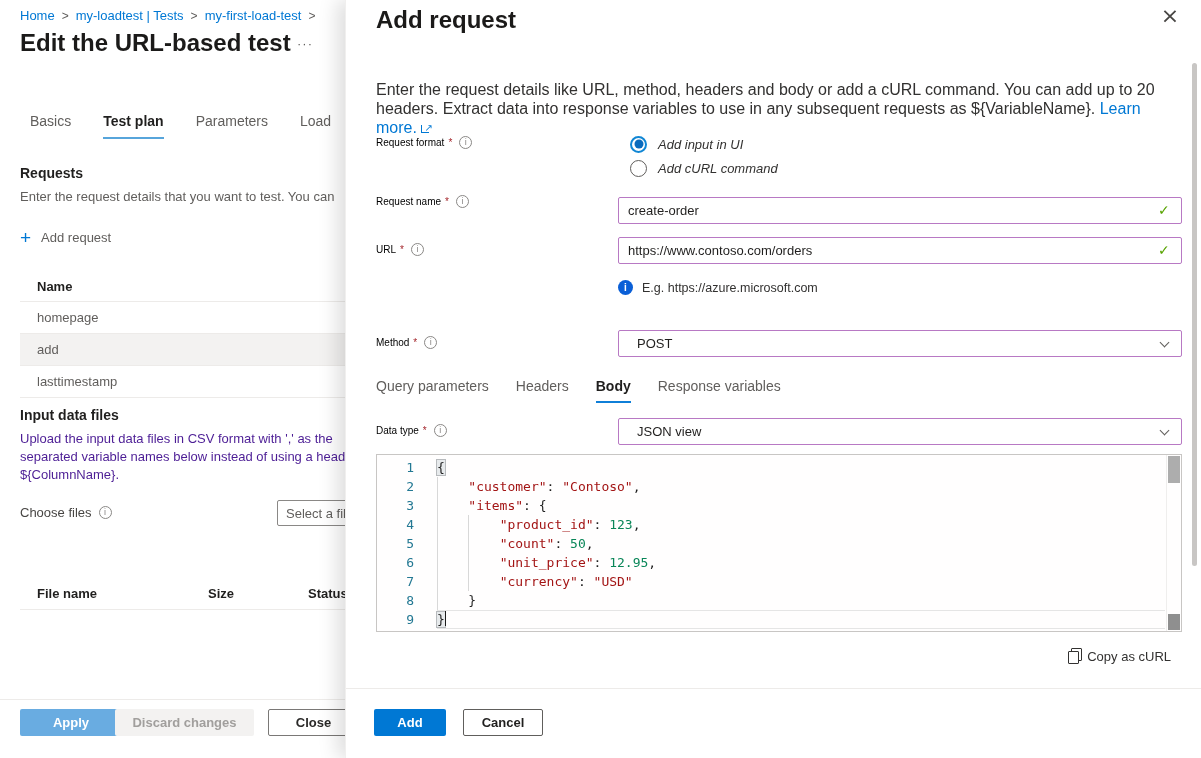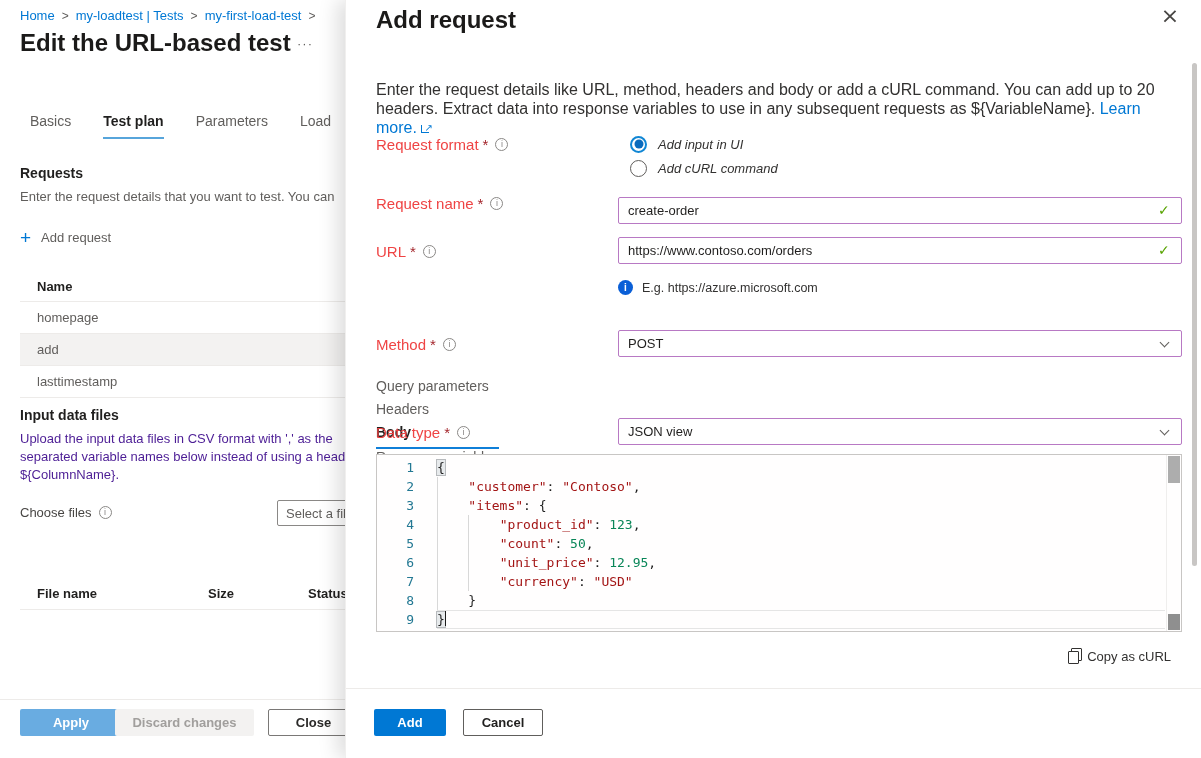--- a/index.html
+++ b/index.html
@@ -52,21 +52,21 @@
          box-shadow:-8px 0 18px rgba(0,0,0,.13);border-left:1px solid #f0efee;}
   .panel-title{position:absolute;left:30px;top:6px;font-size:24px;font-weight:700;color:#1b1a19;}
   .panel-close{position:absolute;left:810px;top:2px;width:28px;height:28px;font-size:22px;color:#484644;
                text-align:center;line-height:28px;cursor:pointer;font-family:"DejaVu Sans",sans-serif;}
   .panel-desc{position:absolute;left:30px;top:80px;width:782px;font-size:16px;line-height:19px;color:#323130;}
   .link{color:#0078d4;cursor:pointer;}
   .ext-icon{position:relative;display:inline-block;width:11px;height:10px;margin-left:4px;}
   .ext-icon::before{content:"";position:absolute;left:0;bottom:0;width:7px;height:7px;border-left:1px solid #0078d4;border-bottom:1px solid #0078d4;}
   .ext-icon::after{content:"\2197";position:absolute;right:-1px;top:-5px;font-size:10px;color:#0078d4;font-family:"DejaVu Sans",sans-serif;}
 
-  .form-label{position:absolute;left:30px;font-size:15px;color:#ef4444;display:flex;align-items:center;white-space:nowrap;}
+  .form-label{position:absolute;left:30px;font-size:10px;color:#000000;display:flex;align-items:center;white-space:nowrap;}
   .req-star{color:#a4262c;margin-left:4px;}
   .req-star::after{content:"*";}
   .lbl-format{top:136px;}.lbl-name{top:195px;}.lbl-url{top:243px;}.lbl-method{top:336px;}.lbl-datatype{top:424px;}
 
   .radio-group{position:absolute;left:284px;top:132px;font-style:italic;}
   .radio-row{display:flex;align-items:center;height:24px;cursor:pointer;}
   .radio{display:inline-block;width:17px;height:17px;border-radius:50%;border:1px solid #605e5c;margin-right:11px;position:relative;background:#fff;}
   .radio.checked{border:2px solid #1086d4;}
   .radio.checked::after{content:"";position:absolute;left:50%;top:50%;transform:translate(-50%,-50%);
                         width:9px;height:9px;border-radius:50%;background:#0b6bbd;}
@@ -79,25 +79,25 @@
   .check::after{content:"\2713";}
   .ck-name{top:202px;}.ck-url{top:242px;}
 
   .hint-row{position:absolute;left:272px;top:280px;display:flex;align-items:center;}
   .info-f{display:inline-block;width:15px;height:15px;border-radius:50%;background:#0a5fd7;color:#fff;
           font-size:10px;font-weight:700;line-height:15px;text-align:center;margin-right:9px;}
   .info-f::after{content:"i";}
   .hint-text{font-size:12.5px;color:#323130;}
 
   .select-box{position:absolute;left:272px;width:564px;height:27px;border:1px solid #b879c4;border-radius:2px;
-              background:#fff;font-size:13px;color:#201f1e;line-height:25px;padding-left:9px;cursor:pointer;}
+              background:#fff;font-size:13px;color:#201f1e;line-height:25px;padding-left:18px;cursor:pointer;}
   .sel-method{top:330px;}.sel-datatype{top:418px;}
   .chev{position:absolute;right:13px;top:8px;width:7px;height:7px;border-right:1.5px solid #605e5c;border-bottom:1.5px solid #605e5c;transform:rotate(45deg);}
 
-  .panel-tabs{position:absolute;left:30px;top:378px;display:flex;white-space:nowrap;flex-direction:column;}
+  .panel-tabs{position:absolute;left:30px;top:378px;display:flex;white-space:nowrap;}
   .ptab{margin-right:27px;padding-bottom:7px;font-size:14px;color:#605e5c;cursor:pointer;}
   .ptab.active{color:#201f1e;font-weight:700;border-bottom:2px solid #0f7fd8;}
 
   
   .editor{position:absolute;left:30px;top:454px;width:806px;height:178px;border:1px solid #c8c6c4;background:#fffefe;overflow:hidden;
           font-family:"DejaVu Sans Mono","Liberation Mono",monospace;font-size:13px;}
   .ed-gutter{position:absolute;left:0;top:3px;width:37px;text-align:right;}
   .ed-ln{height:19px;line-height:19px;color:#237893;}
   .ed-lines{position:absolute;left:60px;top:3px;width:728px;}
   .ed-row{height:19px;line-height:19px;white-space:pre;}

